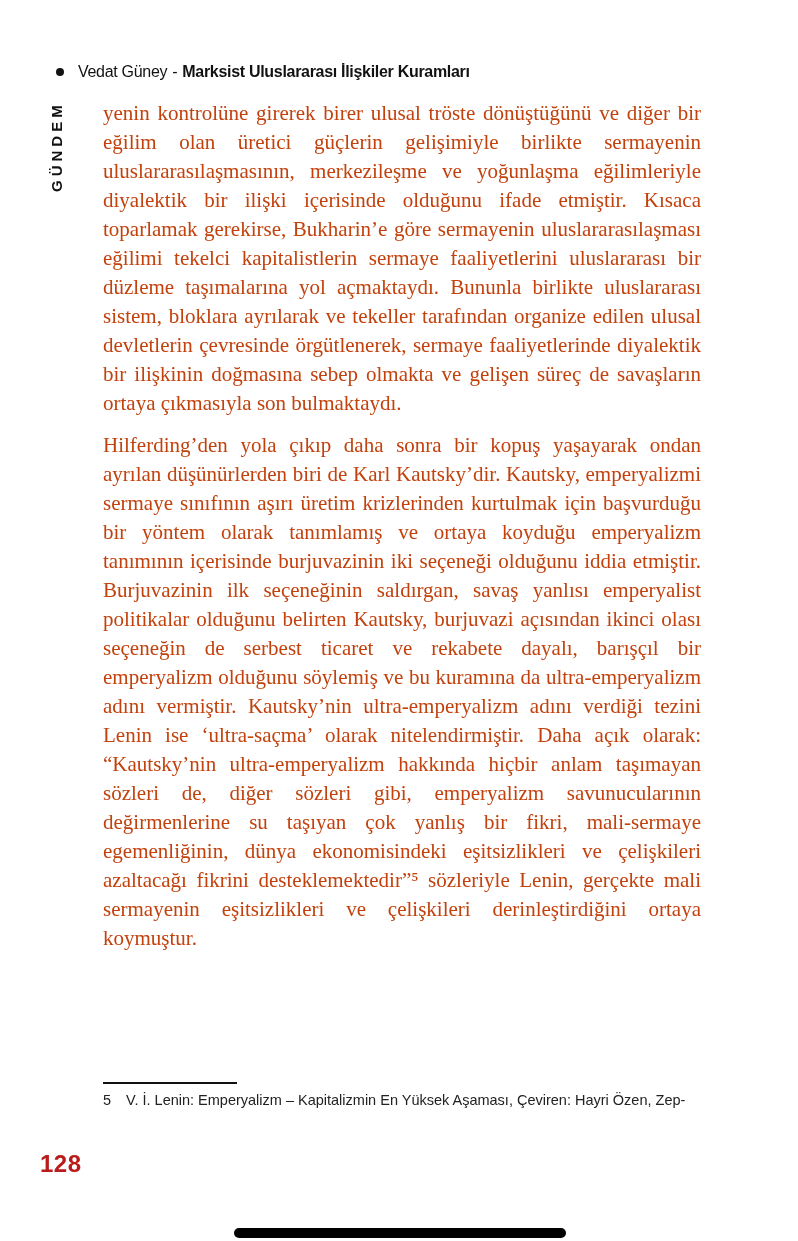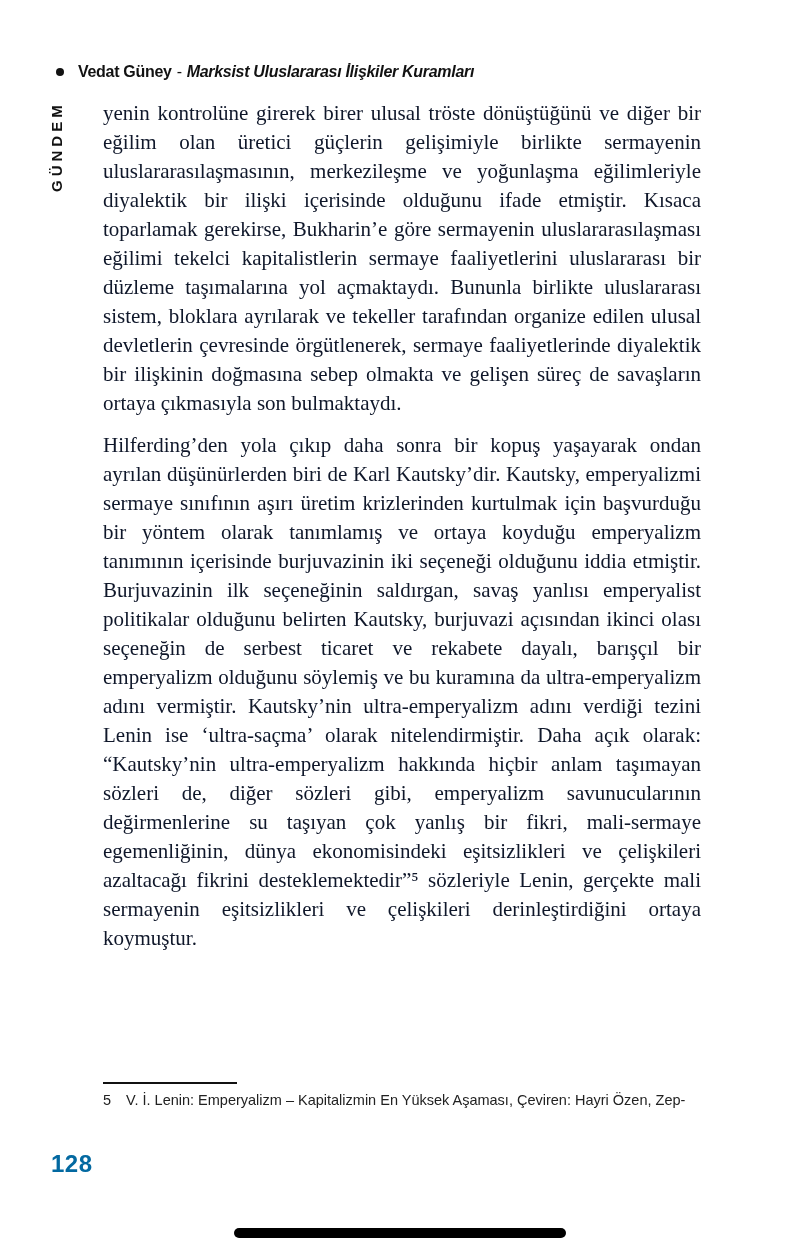--- a/index.html
+++ b/index.html
@@ -17,55 +17,55 @@
     position:absolute;left:56px;top:63px;
     display:flex;align-items:center;
     font-family:"Liberation Sans","DejaVu Sans",sans-serif;
     font-size:16px;letter-spacing:-0.3px;color:#121212;
     white-space:nowrap;
   }
   .header .bullet{
     width:8px;height:8px;border-radius:50%;
     background:#121212;margin-right:14px;flex:0 0 auto;
   }
-  .header .author{font-weight:700;margin-right:5px;}
+  .header .author{font-weight:400;margin-right:5px;}
   .header .dash{font-weight:400;margin-right:5px;}
-  .header .booktitle{font-weight:700;font-style:italic;}
+  .header .booktitle{font-weight:700;}
   
   .section-label{
     position:absolute;left:48px;top:192px;
     transform:rotate(-90deg);transform-origin:0 0;
     font-family:"Liberation Sans","DejaVu Sans",sans-serif;
     font-weight:700;font-size:15px;letter-spacing:4px;
     color:#121212;white-space:nowrap;
   }
   
   .body-text{
     position:absolute;left:103px;top:99px;width:598px;
     font-size:21px;line-height:29px;
     text-align:justify;text-justify:inter-word;
-    color:#0f172a;
+    color:#c2410c;
   }
   .body-text p{margin:0 0 13px 0;}
   
   .footnote{
     position:absolute;left:103px;top:1082px;width:614px;
     font-family:"Liberation Sans","DejaVu Sans",sans-serif;
     font-size:14.5px;line-height:22px;color:#222222;
   }
   .footnote .rule{
     width:134px;height:2px;background:#111111;margin:0 0 5px 0;
   }
   .footnote .fn-row{display:flex;}
   .footnote .fn-number{flex:0 0 auto;margin-right:15px;}
   
   .page-number{
-    position:absolute;left:51px;top:1150px;
+    position:absolute;left:40px;top:1150px;
     font-family:"Liberation Sans","DejaVu Sans",sans-serif;
-    font-weight:700;font-size:24px;letter-spacing:0.5px;color:#0369a1;
+    font-weight:700;font-size:24px;letter-spacing:0.5px;color:#b91c1c;
   }
   
   .home-bar{
     position:absolute;left:234px;top:1228px;
     width:332px;height:10px;border-radius:6px;
     background:#000000;
   }
 </style>
 </head>
 <body>

